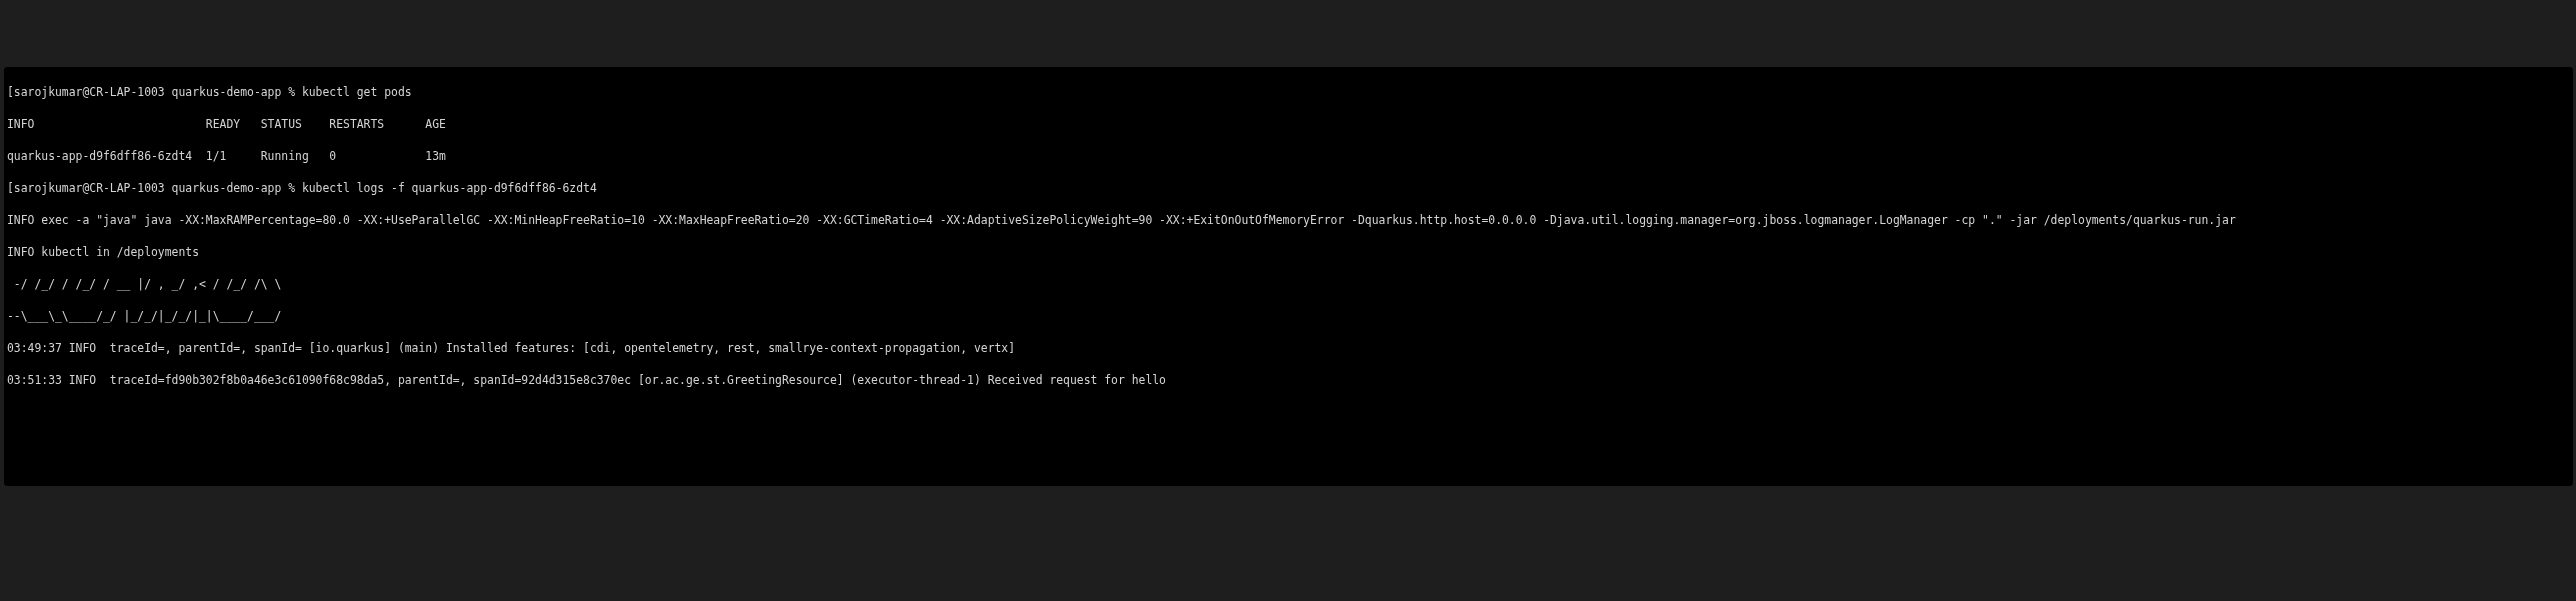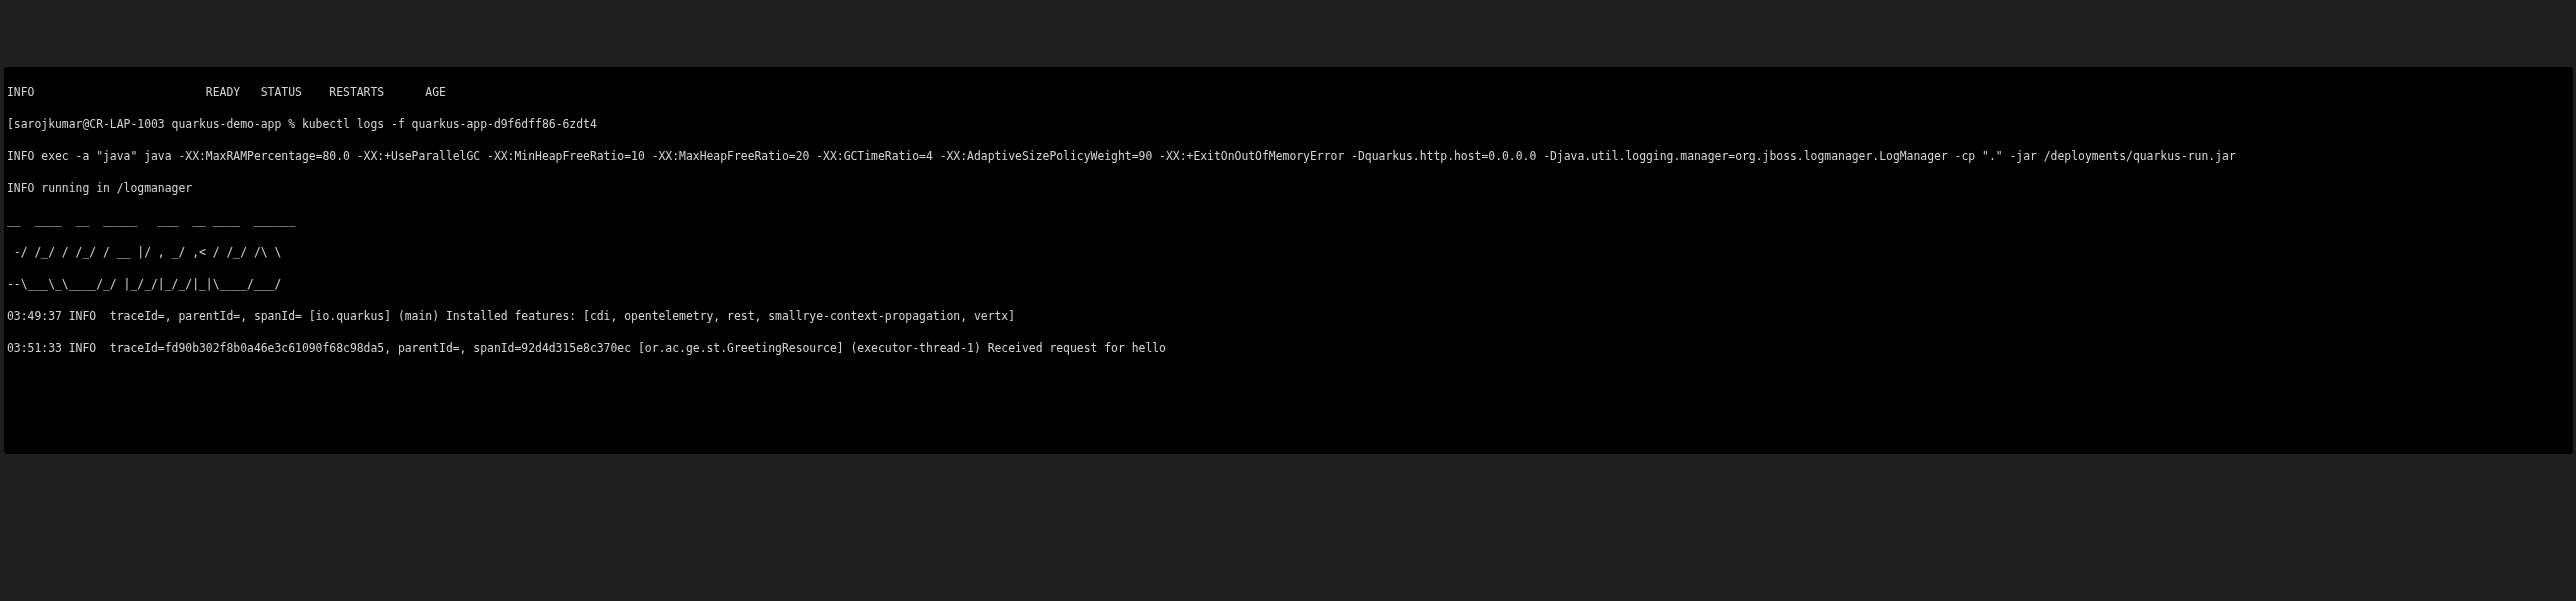--- a/index.html
+++ b/index.html
@@ -26,25 +26,26 @@
     .line {
       white-space: pre;
     }
   </style>
 </head>
 <body>
 
 
 
 <div class="terminal">
+<div class="line"><span>[</span><span>sarojkumar@CR-LAP-1003 quarkus-demo-app</span><span> % </span><span>kubectl get pods</span></div>
 <div class="line">INFO                         READY   STATUS    RESTARTS      AGE</div>
+<div class="line">quarkus-app-d9f6dff86-6zdt4  1/1     Running   0             13m</div>
 <div class="line"><span>[</span><span>sarojkumar@CR-LAP-1003 quarkus-demo-app</span><span> % </span><span>kubectl logs -f quarkus-app-d9f6dff86-6zdt4</span></div>
 <div class="line">INFO exec -a "java" java -XX:MaxRAMPercentage=80.0 -XX:+UseParallelGC -XX:MinHeapFreeRatio=10 -XX:MaxHeapFreeRatio=20 -XX:GCTimeRatio=4 -XX:AdaptiveSizePolicyWeight=90 -XX:+ExitOnOutOfMemoryError -Dquarkus.http.host=0.0.0.0 -Djava.util.logging.manager=org.jboss.logmanager.LogManager -cp "." -jar /deployments/quarkus-run.jar</div>
-<div class="line">INFO running in /logmanager</div>
-<div class="line">__  ____  __  _____   ___  __ ____  ______</div>
+<div class="line">INFO kubectl in /deployments</div>
 <div class="line"> -/ /_/ / /_/ / __ |/ , _/ ,&lt; / /_/ /\ \</div>
 <div class="line">--\___\_\____/_/ |_/_/|_/_/|_|\____/___/</div>
 <div class="line">03:49:37 INFO  traceId=, parentId=, spanId= [io.quarkus] (main) Installed features: [cdi, opentelemetry, rest, smallrye-context-propagation, vertx]</div>
 <div class="line">03:51:33 INFO  traceId=fd90b302f8b0a46e3c61090f68c98da5, parentId=, spanId=92d4d315e8c370ec [or.ac.ge.st.GreetingResource] (executor-thread-1) Received request for hello</div>
 
 
 
 
 
 </div>

